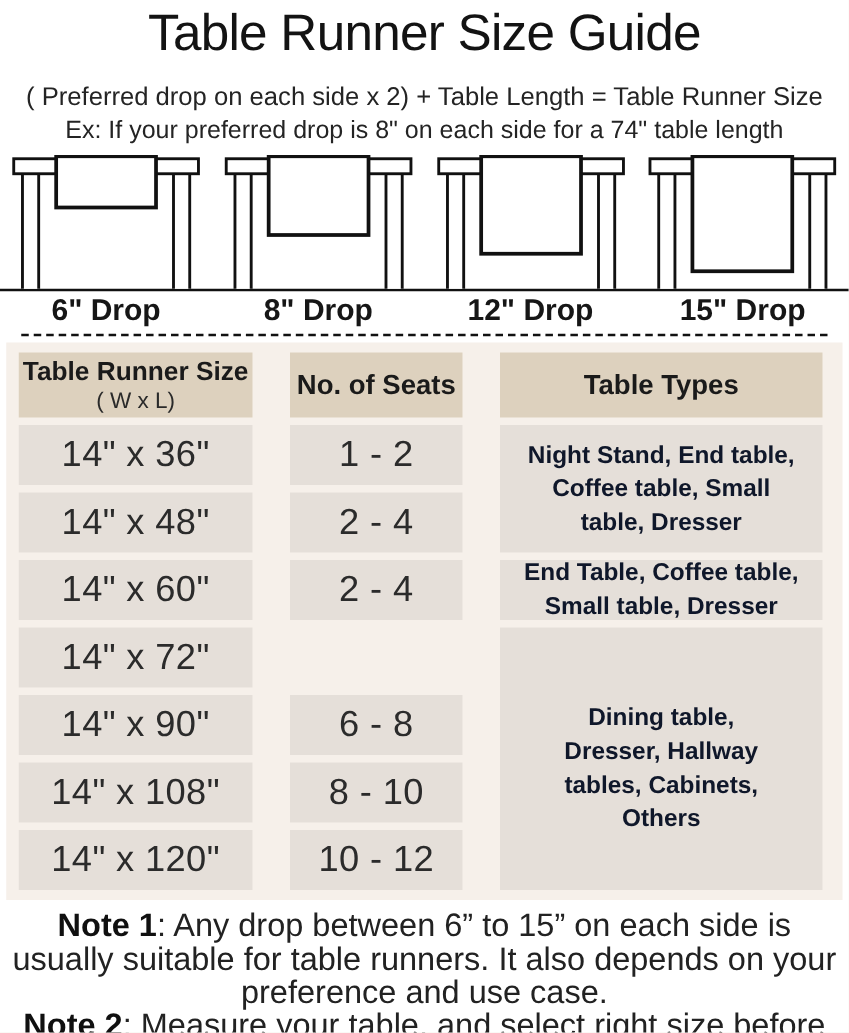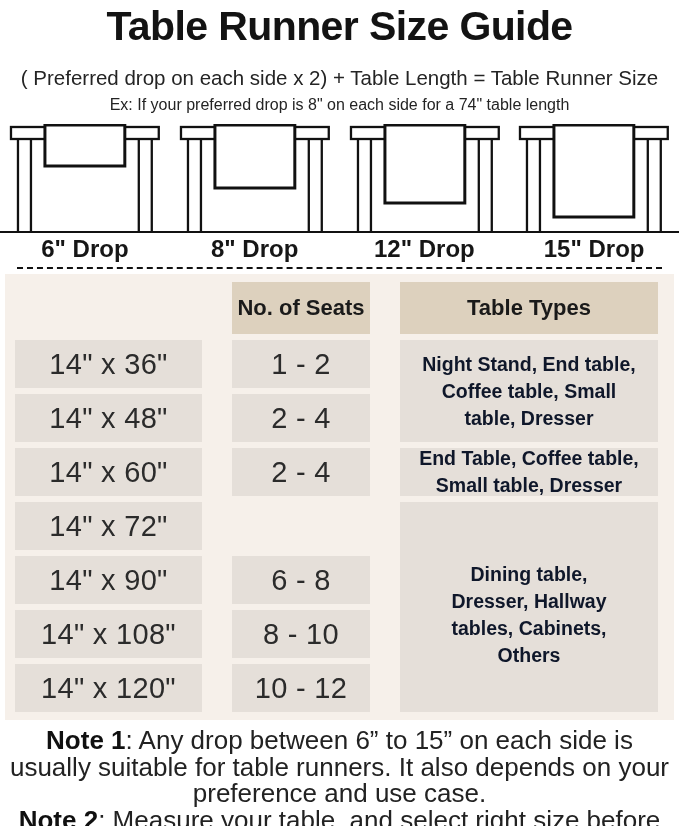--- a/index.html
+++ b/index.html
@@ -8,27 +8,27 @@
     height: 826px;
     background: #ffffff;
     font-family: "Liberation Sans", sans-serif;
     color: #1d1d1d;
     overflow: hidden;
   }
   
   .top { text-align: center; padding-top: 3px; }
   .title {
     font-size: 41px;
-    font-weight: 700;
+    font-weight: 400;
     letter-spacing: -0.6px;
     line-height: 47px;
     color: #131313;
   }
   .formula { font-size: 20.5px; line-height: 27px; margin-top: 14px; color: #242424; }
-  .example-line { font-size: 16px; line-height: 27px; color: #242424; }
+  .example-line { font-size: 20px; line-height: 27px; color: #242424; }
   
   .figures {
     display: flex;
     margin-top: 6px;
     border-bottom: 2.5px solid #111;
   }
   .figure { width: 25%; }
   .figure svg { display: block; width: 100%; height: 107px; }
   .tabletop, .leg { fill: #ffffff; stroke: #111; stroke-width: 2.3; }
   .runner { fill: #ffffff; stroke: #111; stroke-width: 3; }
@@ -132,20 +132,24 @@
   <div class="drop-label">6" Drop</div>
   <div class="drop-label">8" Drop</div>
   <div class="drop-label">12" Drop</div>
   <div class="drop-label">15" Drop</div>
 </div>
 
 <div class="dashed-divider"></div>
 
 <div class="size-table">
 
+  <div class="cell hdr" style="grid-column:1;grid-row:1">
+    <span class="hdr-main">Table Runner Size</span>
+    <span class="hdr-sub">( W x L)</span>
+  </div>
   <div class="cell hdr" style="grid-column:2;grid-row:1">
     <span class="hdr-single">No. of Seats</span>
   </div>
   <div class="cell hdr" style="grid-column:3;grid-row:1">
     <span class="hdr-single">Table Types</span>
   </div>
 
   <div class="cell datacell" style="grid-column:1;grid-row:2">
       <span class="size-value">14" x 36"</span>
     </div>

